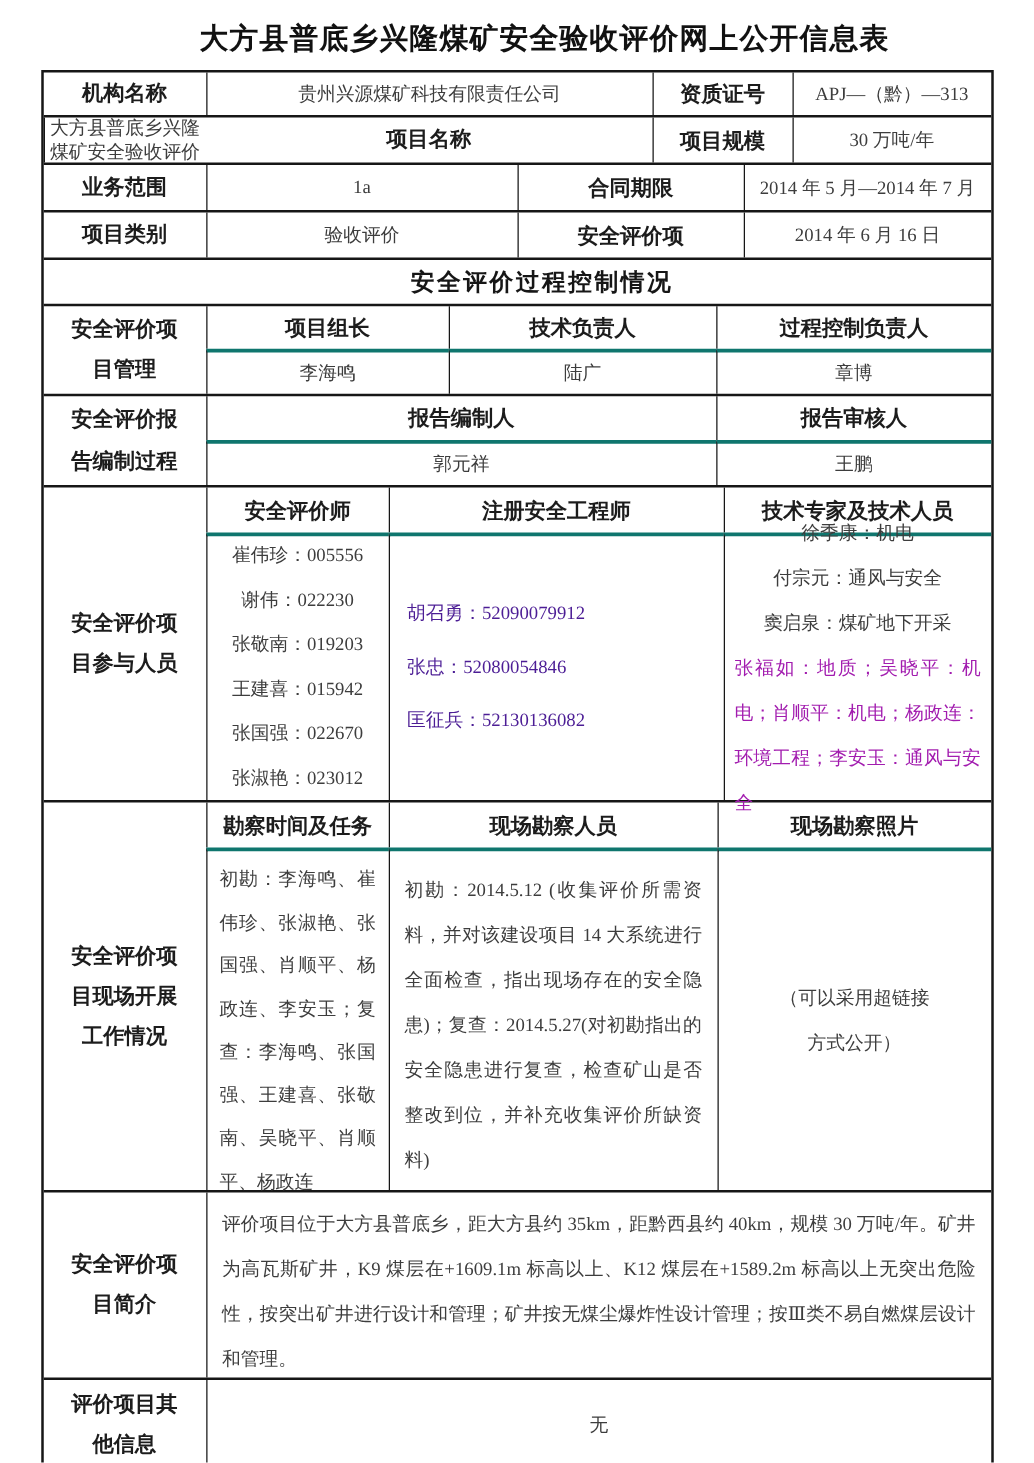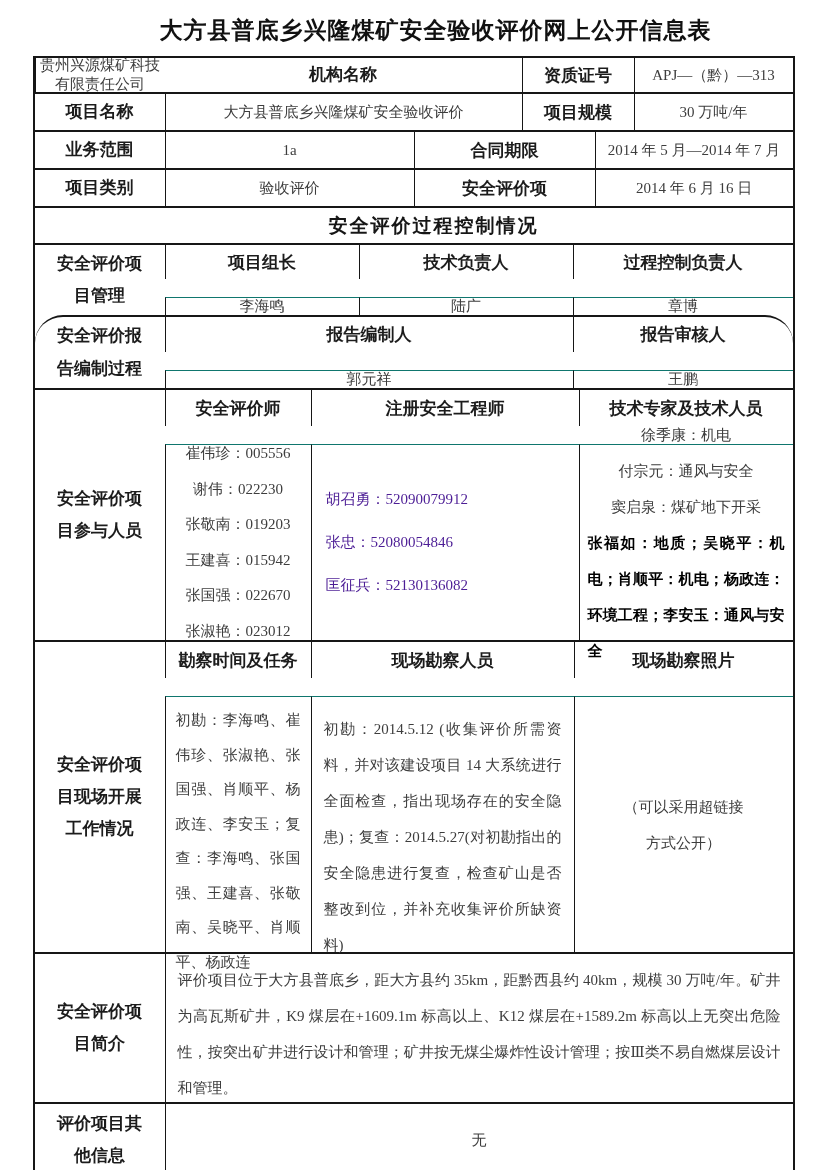--- a/index.html
+++ b/index.html
@@ -18,39 +18,39 @@
     box-sizing:border-box;background:#fff;
   }
   .sec{display:grid;border-top:2px solid #161616;}
   .sec.first{border-top:none;}
   .c{
     display:flex;align-items:center;justify-content:center;
     box-sizing:border-box;border-left:1px solid #161616;
     text-align:center;min-width:0;
   }
   .c.nbl{border-left:none;}
-  .c.bt{border-top:1px solid #0f766e;margin-top:18px;}
+  .c.bt{border-top:3px solid #0f766e;}
   .span2{grid-row:1 / span 2;}
   .lbl{
     font-weight:bold;font-size:17px;color:#1c1c1c;
     white-space:pre-line;line-height:1.9;
   }
   .hdr{font-weight:bold;font-size:17px;color:#1c1c1c;}
   .val{font-size:15px;color:#3d3d3d;}
   .banner{
     font-weight:bold;font-size:19px;color:#161616;
     letter-spacing:2px;
     margin-left:40px;
   }
   .col{flex-direction:column;}
   .plist div{line-height:35.5px;font-size:15px;color:#3d3d3d;}
   .eng div{line-height:43px;font-size:15px;color:#4c1d95;text-align:left;width:100%;padding-left:14px;box-sizing:border-box;}
   .experts{padding:12px 8px;}
   .experts .eline{line-height:36px;font-size:15px;color:#3d3d3d;}
-  .experts .epar{line-height:36px;font-size:15px;color:#000000;text-align:justify;text-justify:inter-ideograph;font-weight:bold;}
+  .experts .epar{line-height:36px;font-size:15px;color:#a21caf;text-align:justify;text-justify:inter-ideograph;}
   .par{
     display:block;font-size:15px;color:#3d3d3d;line-height:34.5px;
     padding:6px 10px;text-align:justify;text-justify:inter-ideograph;
   }
   .par2{
     display:block;font-size:15px;color:#3d3d3d;line-height:36px;
     padding:14px 12px 0 12px;text-align:justify;text-justify:inter-ideograph;
   }
   .note{white-space:pre-line;line-height:36px;font-size:15px;color:#3d3d3d;}
   .sum{
@@ -61,29 +61,29 @@
 </head>
 <body>
 
 <div class="page">
 
   <div class="doc-title">大方县普底乡兴隆煤矿安全验收评价网上公开信息表</div>
 
   <div class="tbl">
 
     <div class="sec first" style="grid-template-columns:130px 357px 112px 1fr;grid-template-rows:34px;">
+      <div class="c nbl lbl">机构名称</div>
       <div class="c val">贵州兴源煤矿科技有限责任公司</div>
-      <div class="c nbl lbl">机构名称</div>
       <div class="c hdr">资质证号</div>
       <div class="c val">APJ—（黔）—313</div>
     </div>
 
     <div class="sec" style="grid-template-columns:130px 357px 112px 1fr;grid-template-rows:36px;">
+      <div class="c val">大方县普底乡兴隆煤矿安全验收评价</div>
       <div class="c nbl lbl">项目名称</div>
-      <div class="c val">大方县普底乡兴隆煤矿安全验收评价</div>
       <div class="c hdr">项目规模</div>
       <div class="c val">30 万吨/年</div>
     </div>
 
     <div class="sec" style="grid-template-columns:130px 249px 181px 1fr;grid-template-rows:36px;">
       <div class="c nbl lbl">业务范围</div>
       <div class="c val">1a</div>
       <div class="c hdr">合同期限</div>
       <div class="c val">2014 年 5 月—2014 年 7 月</div>
     </div>
@@ -103,21 +103,21 @@
       <div class="c nbl lbl span2">安全评价项
 目管理</div>
       <div class="c hdr">项目组长</div>
       <div class="c hdr">技术负责人</div>
       <div class="c hdr">过程控制负责人</div>
       <div class="c bt val">李海鸣</div>
       <div class="c bt val">陆广</div>
       <div class="c bt val">章博</div>
     </div>
 
-    <div class="sec" style="grid-template-columns:130px 408px 1fr;grid-template-rows:35px 36px;border-radius:28px;">
+    <div class="sec" style="grid-template-columns:130px 408px 1fr;grid-template-rows:35px 36px;">
       <div class="c nbl lbl span2">安全评价报
 告编制过程</div>
       <div class="c hdr">报告编制人</div>
       <div class="c hdr">报告审核人</div>
       <div class="c bt val">郭元祥</div>
       <div class="c bt val">王鹏</div>
     </div>
 
     <div class="sec" style="grid-template-columns:130px 146px 268px 1fr;grid-template-rows:36px 214px;">
       <div class="c nbl lbl span2">安全评价项

